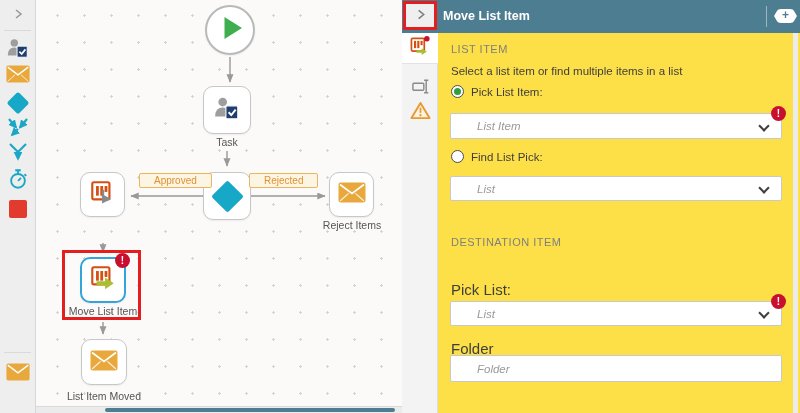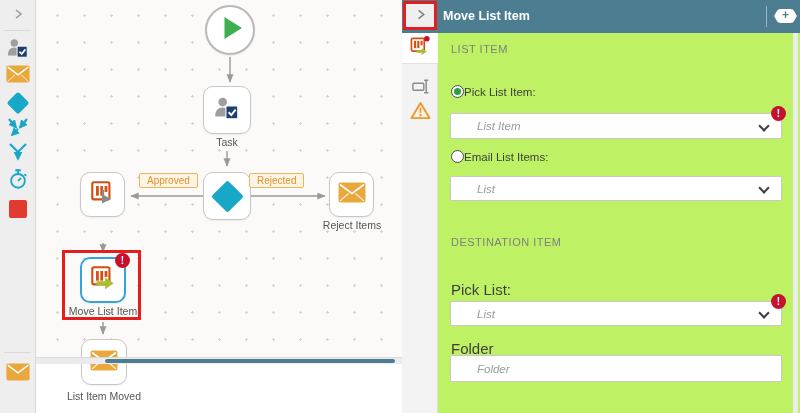--- a/index.html
+++ b/index.html
@@ -7,35 +7,35 @@
   .app { position:relative; width:800px; height:413px; overflow:hidden; background:#fff; }
 
   
   .sidebar { position:absolute; left:0; top:0; width:36px; height:413px;
              background:#efeeee; border-right:1px solid #d8d8d8; z-index:10; }
   .sb-item { position:absolute; left:0; width:36px; height:24px; display:flex;
              align-items:center; justify-content:center; cursor:pointer; }
   .sb-div { position:absolute; left:4px; right:4px; height:1px; background:#d9d9d9; }
 
   
-  .canvas { position:absolute; left:36px; top:0; width:366px; height:364px;
+  .canvas { position:absolute; left:36px; top:0; width:366px; height:413px;
             background-color:#fbfaf8;
             background-image:radial-gradient(#d7d4d0 1.1px, transparent 1.3px);
             background-size:27px 27px; background-position:8px 2px; }
   .edges-svg { position:absolute; inset:0; z-index:1; }
   .node { position:absolute; background:#fff; border:1px solid #c7c7c7; border-radius:10px;
           display:flex; align-items:center; justify-content:center; z-index:2;
           box-shadow:0 1px 2px rgba(0,0,0,.06); cursor:pointer; }
   .node.circle { border-radius:50%; border-width:2px; border-color:#b9b9b9; }
   .node.selected { border:2px solid #35a3dc; }
   .node-label { position:absolute; z-index:2; font-size:10.5px; color:#555;
                 text-align:center; line-height:11.5px; }
   .edge-label { position:absolute; z-index:3; font-size:10px; color:#e0922f;
                 background:#fdf5e4; border:1px solid #eab55e; border-radius:2px;
-                padding:1px 7px; white-space:nowrap; cursor:pointer; }
+                padding:1px 14px; white-space:nowrap; cursor:pointer; }
   .diamond { width:23px; height:23px; background:#17a8c8; transform:rotate(45deg); border-radius:2px; }
   .stop-sq { width:18px; height:18px; background:#e23a2e; border-radius:2px; }
   .err-badge { position:absolute; width:15px; height:15px; border-radius:50%;
                background:#c8102e; color:#fff; font-size:10px; font-weight:bold;
                text-align:center; line-height:15px; z-index:6; }
   .annotation { position:absolute; border:3px solid #e41e1e; z-index:50; pointer-events:none; }
 
   .h-scroll { position:absolute; left:0; right:0; bottom:0; height:7px; background:#ebebeb;
               border-top:1px solid #d9d9d9; z-index:4; }
   .h-thumb { position:absolute; left:69px; width:290px; top:1px; height:4px;
@@ -56,25 +56,25 @@
                text-align:center; cursor:pointer; }
 
   .tab-strip { position:absolute; left:0; top:33px; width:36px; bottom:0;
                background:#f3f3f3; border-right:1px solid #ddd; }
   .tab { position:absolute; left:0; width:36px; display:flex; align-items:center;
          justify-content:center; cursor:pointer; }
   .tab.active { top:0; height:31px; background:#fff; border-bottom:1px solid #e2e2e2; width:36px; }
   .tab.t2 { top:45px; height:20px; }
   .tab.t3 { top:69px; height:20px; }
 
-  .content { position:absolute; left:36px; top:33px; right:0; bottom:0; background:#bef264; }
+  .content { position:absolute; left:36px; top:33px; right:0; bottom:0; background:#fde047; }
   .sec-head { position:absolute; left:13px; font-size:11px; color:#7f7f7f; letter-spacing:.5px; }
   .sec-desc { position:absolute; left:13px; font-size:11.5px; color:#3e3e3e; }
   .fld-label { position:absolute; left:13px; font-size:15px; color:#3e3e3e; }
-  .radio-row { position:absolute; left:13px; display:flex; align-items:center; cursor:pointer; }
+  .radio-row { position:absolute; left:13px; display:flex; align-items:center; gap:7px; cursor:pointer; }
   .radio { width:13px; height:13px; border:1.5px solid #4c4c4c; border-radius:50%;
            display:flex; align-items:center; justify-content:center; background:#fff; }
   .radio.sel::after { content:""; width:7px; height:7px; border-radius:50%; background:#2f9e3f; }
   .radio-label { font-size:11.5px; color:#3e3e3e; }
   .dropdown { position:absolute; left:12px; width:332px; border:1px solid #c9c9c9;
               border-radius:2px; background:#fff; cursor:pointer; }
   .dd-ph { position:absolute; left:26px; top:50%; transform:translateY(-50%);
            font-style:italic; font-size:11.5px; color:#9a9a9a; }
   .dd-chev { position:absolute; right:13px; top:7px; width:8px; height:8px;
              border-left:2px solid #3f3f3f; border-bottom:2px solid #3f3f3f;
@@ -322,35 +322,36 @@
             <rect x="10.1" y="7" width="1.8" height="5.5" fill="#e59a32"></rect>
             <circle cx="11" cy="15" r="1.2" fill="#e59a32"></circle>
           </svg>
         </span>
       </div>
     </div>
 
     <div class="content">
 
       <div class="sec-head" style="top:10px">LIST ITEM</div>
+      <div class="sec-desc" style="top:32px">Select a list item or find multiple items in a list</div>
 
       <div class="radio-row" style="top:52px">
         <span class="radio sel"></span>
         <span class="radio-label">Pick List Item:</span>
       </div>
 
       <div class="dropdown" style="top:80px;height:26px">
         <span class="dd-ph">List Item</span>
         <span class="dd-chev" style="top:8px"></span>
         <div class="err-badge dd-badge">!</div>
       </div>
 
       <div class="radio-row" style="top:117px">
         <span class="radio"></span>
-        <span class="radio-label">Email List Items:</span>
+        <span class="radio-label">Find List Pick:</span>
       </div>
 
       <div class="dropdown" style="top:143px;height:25px">
         <span class="dd-ph">List</span>
         <span class="dd-chev" style="top:7px"></span>
       </div>
 
       <div class="sec-head" style="top:203px">DESTINATION ITEM</div>
       <div class="fld-label" style="top:248px">Pick List:</div>
 

